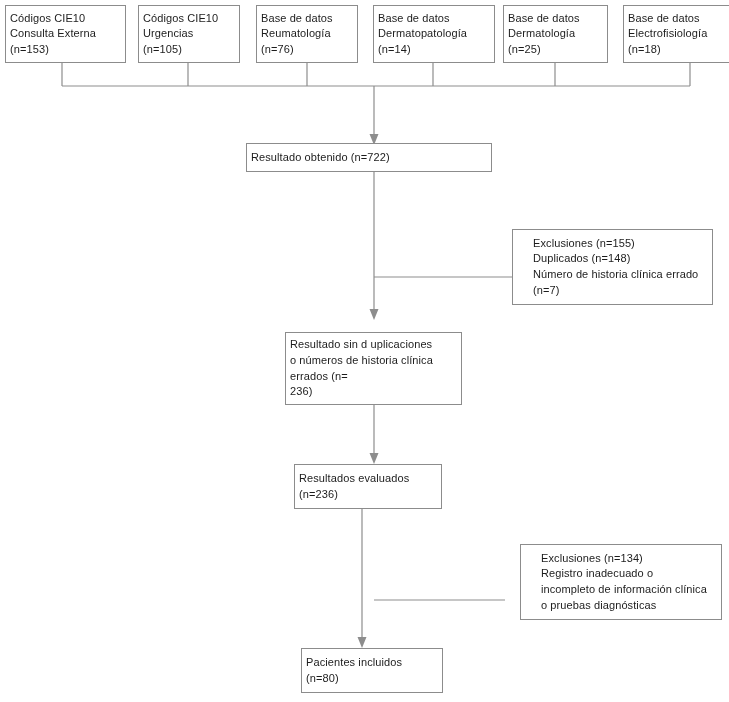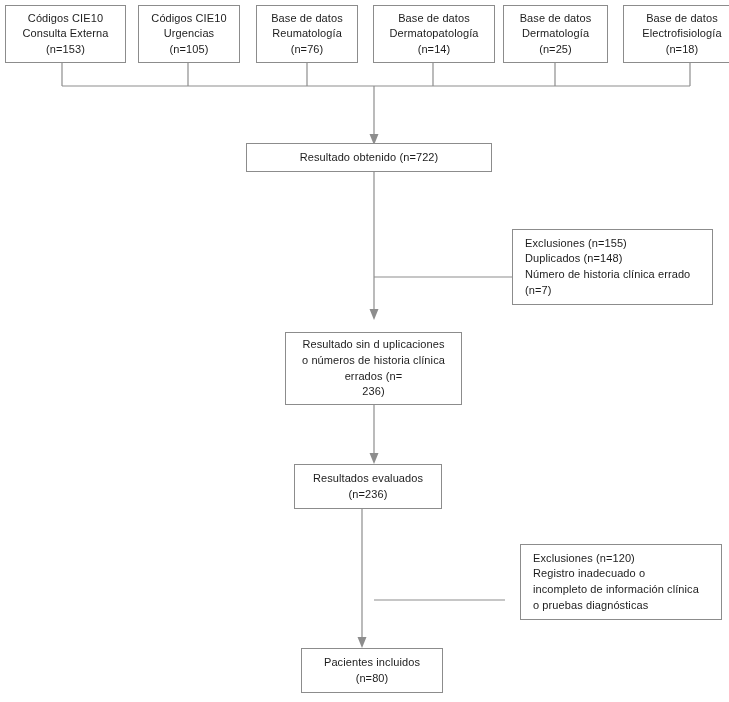--- a/index.html
+++ b/index.html
@@ -20,31 +20,31 @@
     overflow: hidden;
   }
   .node {
     position: absolute;
     box-sizing: border-box;
     border: 1px solid #8c8c8c;
     background: #ffffff;
     display: flex;
     align-items: center;
     justify-content: center;
-    text-align: center;
+    text-align: left;
     font-size: 11px;
     line-height: 1.42;
     color: #1c1c1c;
     letter-spacing: 0.1px;
     padding: 2px 4px;
   }
   .node.left {
     justify-content: flex-start;
     text-align: left;
-    padding-left: 12px;
+    padding-left: 20px;
   }
   .node .txt {
     width: 100%;
     white-space: pre-line;
   }
   svg.wires {
     position: absolute;
     left: 0;
     top: 0;
     width: 729px;
@@ -152,19 +152,19 @@
   </div>
 
   <div class="node left" style="left:512px; top:229px; width:201px; height:76px;">
     <span class="txt">Exclusiones (n=155)
 Duplicados (n=148)
 Número de historia clínica errado
 (n=7)</span>
   </div>
 
   <div class="node left" style="left:520px; top:544px; width:202px; height:76px;">
-    <span class="txt">Exclusiones (n=120)
+    <span class="txt">Exclusiones (n=134)
 Registro inadecuado o
 incompleto de información clínica
 o pruebas diagnósticas</span>
   </div>
 
 </div>
 
 </body></html>

